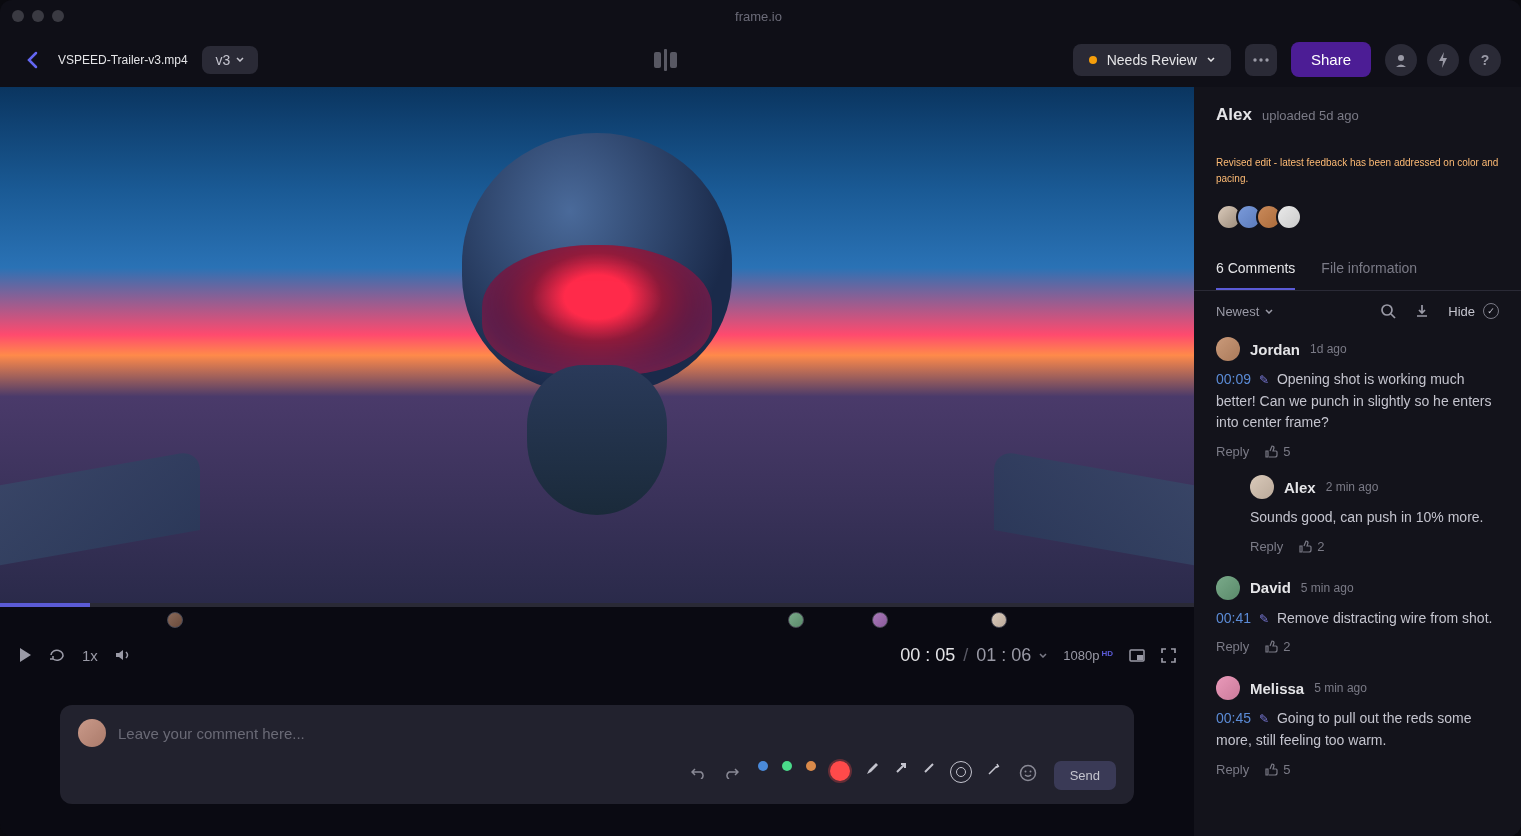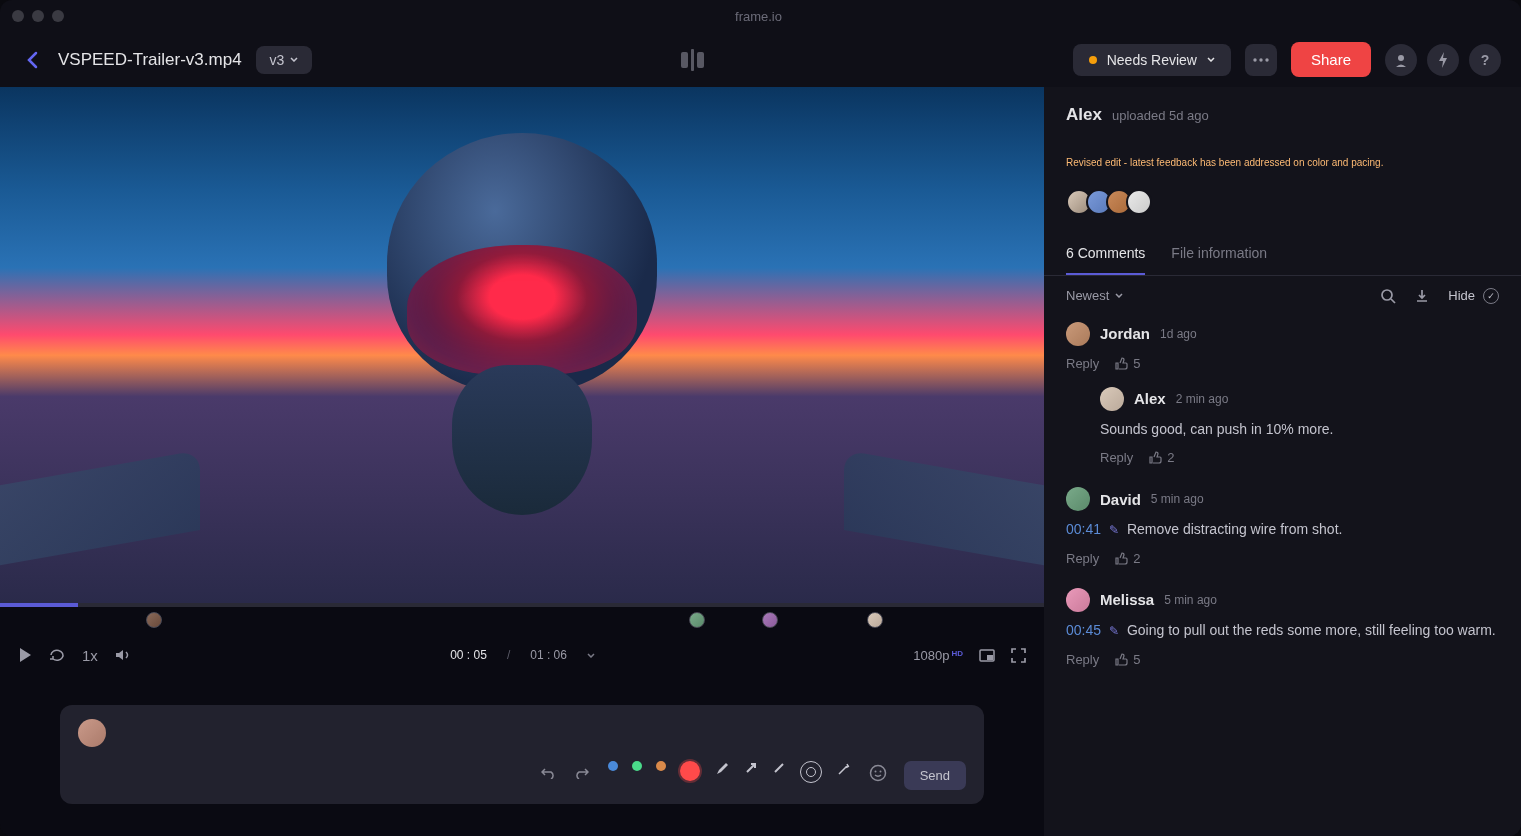--- a/index.html
+++ b/index.html
@@ -4,32 +4,32 @@
 <style>
 * { margin: 0; padding: 0; box-sizing: border-box; }
 body { background: #0a0a0f; font-family: -apple-system, BlinkMacSystemFont, 'Segoe UI', sans-serif; color: #e4e4e7; overflow: hidden; }
 .window { width: 1521px; height: 836px; background: #0f0f17; border-radius: 12px; overflow: hidden; display: flex; flex-direction: column; }
 .titlebar { height: 32px; display: flex; align-items: center; padding: 0 12px; }
 .traffic-lights { display: flex; gap: 8px; }
 .traffic-light { width: 12px; height: 12px; border-radius: 50%; background: #3a3a42; }
 .titlebar-title { flex: 1; text-align: center; font-size: 13px; color: #6b6b78; }
 .topbar { height: 55px; display: flex; align-items: center; padding: 0 20px; gap: 14px; }
 .back-btn { width: 24px; height: 24px; display: flex; align-items: center; justify-content: center; color: #6366f1; cursor: pointer; }
-.filename { font-size: 17px; font-weight: 500; color: #e4e4e7; }
+.filename { font-size: 12px; font-weight: 500; color: #e4e4e7; }
 .version-pill { background: #2a2a36; padding: 6px 14px; border-radius: 8px; font-size: 14px; color: #c4c4ce; display: flex; align-items: center; gap: 6px; cursor: pointer; }
 .topbar-center { flex: 1; display: flex; justify-content: center; }
 .compare-icon { display: flex; gap: 3px; align-items: center; opacity: 0.6; cursor: pointer; }
 .compare-icon div { background: #8a8a96; }
 .compare-icon .bar1 { width: 7px; height: 16px; border-radius: 2px; }
 .compare-icon .bar2 { width: 3px; height: 22px; border-radius: 1px; }
 .compare-icon .bar3 { width: 7px; height: 16px; border-radius: 2px; }
 .status-pill { background: #2a2a36; padding: 8px 16px; border-radius: 8px; font-size: 14px; display: flex; align-items: center; gap: 10px; cursor: pointer; }
 .status-dot { width: 8px; height: 8px; border-radius: 50%; background: #f59e0b; }
 .icon-btn { width: 32px; height: 32px; border-radius: 8px; display: flex; align-items: center; justify-content: center; color: #9a9aa6; cursor: pointer; background: #2a2a36; }
-.share-btn { background: #ef4444; color: white; padding: 9px 20px; border-radius: 8px; font-size: 15px; font-weight: 500; cursor: pointer; border: none; }
+.share-btn { background: #4c1d95; color: white; padding: 9px 20px; border-radius: 8px; font-size: 15px; font-weight: 500; cursor: pointer; border: none; }
 .topbar-right { display: flex; gap: 10px; align-items: center; margin-left: auto; }
 .circle-btn { width: 32px; height: 32px; border-radius: 50%; background: #2a2a36; display: flex; align-items: center; justify-content: center; color: #9a9aa6; cursor: pointer; }
 .main { flex: 1; display: flex; overflow: hidden; }
 .video-area { flex: 1; display: flex; flex-direction: column; background: #0a0a12; }
 .video-frame { flex: 1; position: relative; background: linear-gradient(180deg, #0a3560 0%, #1a5a95 20%, #2a72b5 35%, #ff4a6e 48%, #ff8a4a 52%, #4a3a6a 60%, #2a2a4a 100%); overflow: hidden; }
 .pilot { position: absolute; left: 50%; top: 50%; transform: translate(-50%, -50%); width: 340px; height: 440px; }
 .helmet { position: absolute; left: 50%; top: 8px; transform: translateX(-50%); width: 270px; height: 260px; background: radial-gradient(ellipse at 40% 30%, #4a6a9a, #1a2a4a 70%); border-radius: 50% 50% 45% 45%; }
 .visor { position: absolute; left: 50%; top: 120px; transform: translateX(-50%); width: 230px; height: 130px; background: radial-gradient(ellipse at 50% 40%, #ff2a4a 20%, #8a1a3a 40%, #3a1a4a 70%, #1a1a3a); border-radius: 48% 48% 40% 40%; box-shadow: inset 0 -10px 40px rgba(255,50,80,0.4); }
 .mask { position: absolute; left: 50%; top: 240px; transform: translateX(-50%); width: 140px; height: 150px; background: linear-gradient(180deg, #2a3a5a, #1a2a3a); border-radius: 40% 40% 50% 50%; }
 .wings { position: absolute; bottom: 130px; left: 0; width: 100%; }
@@ -39,21 +39,21 @@
 .progress-fill { height: 100%; width: 7.5%; background: #5b5bd6; }
 .markers { position: relative; height: 26px; }
 .marker { position: absolute; top: 5px; width: 16px; height: 16px; border-radius: 50%; border: 1.5px solid #4a4a56; }
 .marker.m1 { left: 14%; background: linear-gradient(135deg, #8a6a5a, #6a4a3a); }
 .marker.m2 { left: 66%; background: linear-gradient(135deg, #7aaa8a, #5a8a6a); }
 .marker.m3 { left: 73%; background: linear-gradient(135deg, #aa7aba, #8a5a9a); }
 .marker.m4 { left: 83%; background: linear-gradient(135deg, #dacaba, #baa99a); }
 .controls-bar { height: 44px; display: flex; align-items: center; padding: 0 18px; gap: 16px; color: #9a9aa6; }
 .ctrl-icon { cursor: pointer; display: flex; align-items: center; }
 .speed { font-size: 15px; }
-.time-display { flex: 1; display: flex; justify-content: center; align-items: center; gap: 20px; font-size: 12px; font-variant-numeric: tabular-nums; }
+.time-display { flex: 1; display: flex; justify-content: flex-end; align-items: center; gap: 8px; font-size: 18px; font-variant-numeric: tabular-nums; }
 .time-cur { color: #e4e4e7; }
 .time-sep { color: #5a5a66; }
 .time-dur { color: #9a9aa6; }
 .resolution { font-size: 13px; display: flex; align-items: baseline; gap: 2px; }
 .hd-badge { font-size: 8px; color: #5b5bd6; font-weight: 700; position: relative; top: -4px; }
 .comment-compose-wrap { padding: 28px 60px 32px; }
 .comment-compose { background: #22222e; border-radius: 12px; padding: 14px 18px; }
 .compose-top { display: flex; align-items: center; gap: 12px; }
 .compose-avatar { width: 28px; height: 28px; border-radius: 50%; background: linear-gradient(135deg, #ca9a8a, #aa7a6a); }
 .compose-input { flex: 1; background: transparent; border: none; color: #e4e4e7; font-size: 15px; outline: none; }
@@ -63,21 +63,21 @@
 .tool-icon { width: 24px; height: 24px; display: flex; align-items: center; justify-content: center; color: #8a8a96; cursor: pointer; }
 .color-dot { width: 10px; height: 10px; border-radius: 50%; cursor: pointer; }
 .color-dot.c-blue { background: #4a8ada; }
 .color-dot.c-green { background: #4ada8a; }
 .color-dot.c-orange { background: #da8a4a; }
 .color-dot.c-red { background: #ff4a4a; width: 20px; height: 20px; box-shadow: 0 0 0 2px rgba(255,74,74,0.3); }
 .anno-icon { color: #c4c4ce; cursor: pointer; font-size: 14px; }
 .ring-icon { width: 22px; height: 22px; border: 1.5px solid #c4c4ce; border-radius: 50%; display: flex; align-items: center; justify-content: center; cursor: pointer; }
 .ring-icon-inner { width: 10px; height: 10px; border: 1.5px solid #c4c4ce; border-radius: 50%; }
 .send-btn { background: #3a3a56; color: #c4c4ce; padding: 7px 16px; border-radius: 7px; font-size: 13px; font-weight: 500; border: none; cursor: pointer; }
-.sidebar { width: 477px; background: #13131b; display: flex; flex-direction: column; overflow: hidden; padding-top: 18px; }
+.sidebar { width: 327px; background: #13131b; display: flex; flex-direction: column; overflow: hidden; padding-top: 18px; }
 .upload-info { padding: 0 22px 18px; }
 .upload-line { display: flex; align-items: baseline; gap: 10px; }
 .uploader-name { font-size: 17px; font-weight: 600; }
 .upload-meta { font-size: 13px; color: #7a7a86; }
 .upload-desc { margin-top: 30px; font-size: 10px; color: #fdba74; line-height: 1.55; }
 .avatar-stack { display: flex; margin-top: 18px; }
 .stack-avatar { width: 26px; height: 26px; border-radius: 50%; border: 2px solid #13131b; margin-left: -6px; }
 .stack-avatar:first-child { margin-left: 0; }
 .stack-avatar.a1 { background: linear-gradient(135deg, #dacaba, #9a8a7a); }
 .stack-avatar.a2 { background: linear-gradient(135deg, #7a9ada, #5a7aba); }
@@ -239,20 +239,21 @@
         <div class="ctrl-icon">
           <svg width="15" height="15">
               <path d="M1 5 L1 1 L5 1 M10 1 L14 1 L14 5 M14 10 L14 14 L10 14 M5 14 L1 14 L1 10" stroke="currentColor" stroke-width="1.7" fill="none"></path>
             </svg>
         </div>
       </div>
       <div class="comment-compose-wrap">
         <div class="comment-compose">
           <div class="compose-top">
             <div class="compose-avatar"></div>
+            <input class="compose-input" placeholder="Leave your comment here..." style="">
           </div>
           <div class="compose-tools">
             <div class="compose-tools-left">
               <div class="tool-icon">
                   <svg width="14" height="12">
                     <path d="M4 2 L1 5 L4 8 M1 5 L10 5 A4 4 0 0 1 10 12" stroke="currentColor" stroke-width="1.5" fill="none"></path>
                   </svg>
                 </div>
               <div class="tool-icon">
                   <svg width="14" height="12">
@@ -345,20 +346,25 @@
         </div>
       </div>
       <div class="comments-list">
 
         <div class="comment">
           <div class="comment-head">
             <div class="comment-avatar ca1"></div>
             <span class="comment-author">Jordan</span>
             <span class="comment-time">1d ago</span>
           </div>
+          <div class="comment-body">
+            <span class="timecode">00:09</span>
+            <span class="draw-icon">✎</span>
+            <span>Opening shot is working much better! Can we punch in slightly so he enters into center frame?</span>
+          </div>
           <div class="comment-actions">
             <span class="action-link">Reply</span>
             <div class="like-group">
               <svg width="13" height="13">
                   <path d="M3 6 L3 12 L1 12 L1 6 Z M4 12 L10 12 Q12 12 12 10 L12 7 Q12 6 11 6 L8 6 L9 3 Q9 1 7 1 L5 6" stroke="currentColor" stroke-width="1.2" fill="none"></path>
                 </svg>
               <span>5</span>
             </div>
           </div>
           <div class="reply-block">

